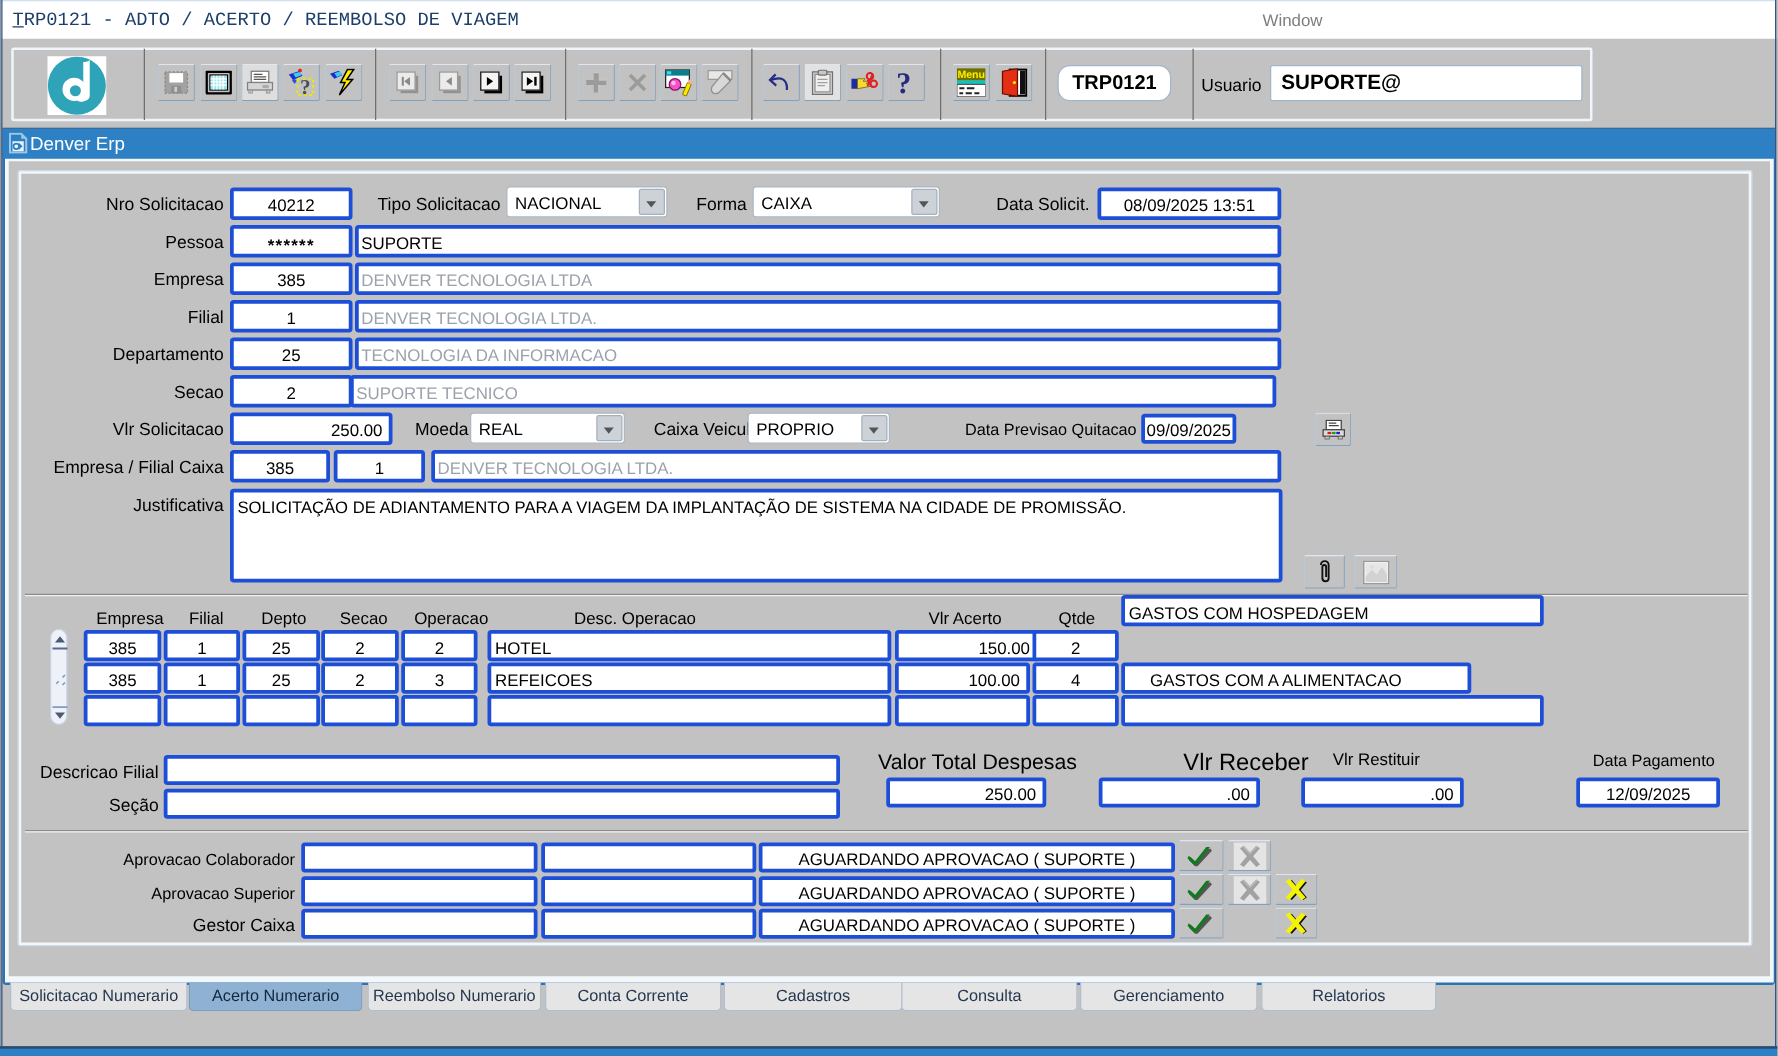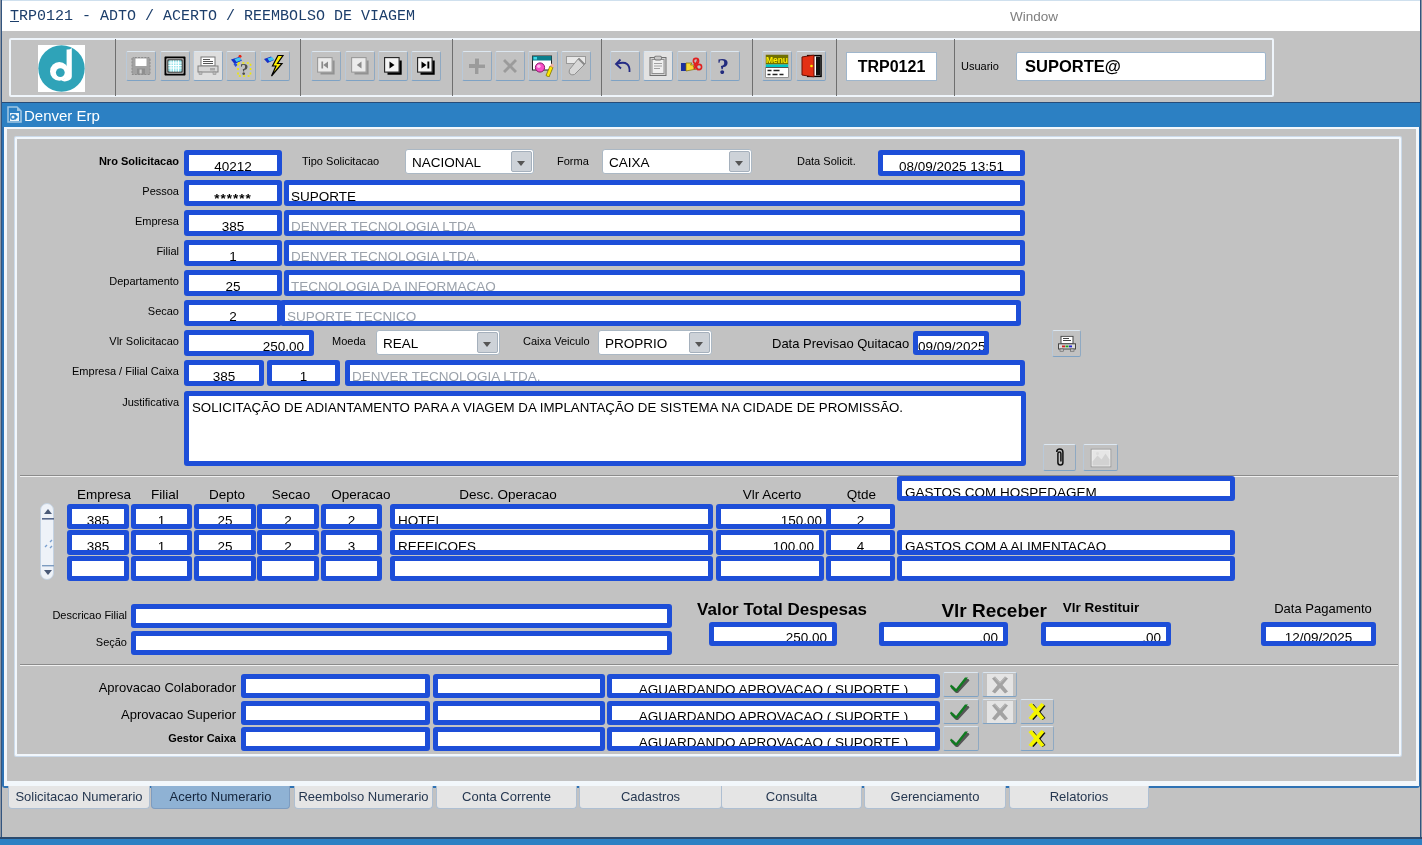--- a/index.html
+++ b/index.html
@@ -1,20 +1,20 @@
 <!DOCTYPE html>
 <html><head><meta charset="utf-8">
 <style>
 html,body{margin:0;padding:0}
 body{width:1422px;height:845px;position:relative;overflow:hidden;background:#c2c2c2;font-family:"Liberation Sans",sans-serif}
 .ab{position:absolute}
-.lab{position:absolute;font-size:11px;color:#000;white-space:nowrap}
+.lab{position:absolute;font-size:14px;color:#000;white-space:nowrap}
 .rt{text-align:right}
-.b{font-weight:bold}
-.f{position:absolute;background:#fff;border:5px solid #1d4ed8;border-radius:3px;font-size:13.5px;color:#000;white-space:nowrap;overflow:hidden;box-sizing:border-box}
+.b{font-weight:normal}
+.f{position:absolute;background:#fff;border:3px solid #1d4ed8;border-radius:3px;font-size:13.5px;color:#000;white-space:nowrap;overflow:hidden;box-sizing:border-box}
 .c{text-align:center}
 .r{text-align:right;padding-right:5px}
 .l{padding-left:2px}
 .dis{color:#9ba2ab}
 .tb{position:absolute;width:30px;height:30px;background:#c2c2c2;border:1px solid;border-color:#dce7f1 #8fa9c2 #7ea2c4 #b9c9d9;border-radius:2px;box-sizing:border-box}
 .tb svg{position:absolute;left:50%;top:50%;transform:translate(-50%,-50%)}
 .sep{position:absolute;top:39px;height:57px;width:1px;background:#6f6f6f}
 .groove{position:absolute;height:0;border-top:1px solid #8b8b8b;border-bottom:1px solid #f0f0f0}
 .tab{position:absolute;top:786px;height:23px;background:#e5e5e5;border:1px solid #aebfd2;border-top:none;border-radius:0 0 4px 4px;box-sizing:border-box;font-size:13px;line-height:21px;text-align:center;color:#253750;white-space:nowrap}
 .cmb{position:absolute;background:#fff;border:1px solid #abb8c4;border-radius:3px;font-size:13.5px;color:#000;box-sizing:border-box;white-space:nowrap}
@@ -191,21 +191,21 @@
   </div>
 <div class="tb" style="left:796px;top:51px">
     <svg width="22" height="23" viewBox="0 0 22 23">
       <path d="M7 1 h14 v21 h-14" fill="#fff" stroke="#000" stroke-width="1.6"></path>
       <rect x="16" y="2" width="4" height="19" fill="#111"></rect>
       <path d="M2 2.5 L14 0.5 V22.5 L2 20.5 Z" fill="#e33014" stroke="#6a0c00" stroke-width="1"></path>
       <circle cx="11.5" cy="11.5" r="1.3" fill="#ffe800"></circle>
     </svg>
   </div>
 
-<div class="ab" style="left:846px;top:52px;width:91px;height:29px;background:#fff;border:1px solid #9fb6cc;border-radius:0;box-sizing:border-box;font-size:16px;font-weight:bold;text-align:center;line-height:27px;color:#000">TRP0121</div>
+<div class="ab" style="left:846px;top:52px;width:91px;height:29px;background:#fff;border:1px solid #9fb6cc;border-radius:10px;box-sizing:border-box;font-size:16px;font-weight:bold;text-align:center;line-height:27px;color:#000">TRP0121</div>
 <div class="lab" style="left:961px;top:60px">Usuario</div>
 <div class="ab" style="left:1016px;top:52px;width:250px;height:29px;background:#fff;border:1px solid #9fb6cc;border-radius:2px;box-sizing:border-box;font-size:16.5px;font-weight:bold;line-height:27px;color:#000;padding-left:8px">SUPORTE@</div>
 
 <div class="ab" style="left:2px;top:102px;width:1418px;height:685px;background:#2e72b4;border-top:1px solid #274c78;border-radius:0 0 3px 3px"></div>
 <div class="ab" style="left:2px;top:103px;width:1418px;height:24px;background:#2c80c3"></div>
 <svg class="ab" style="left:7px;top:106px" width="17" height="17" viewBox="0 0 17 17">
     <path d="M1 1 h9 l4 4 v11 h-13 z" fill="none" stroke="#9fc6e4" stroke-width="1.6"></path>
     <path d="M10 1 l4 4 h-4 z" fill="#9fc6e4"></path>
     <rect x="3" y="7" width="9" height="8" fill="#fff" opacity="0.9"></rect>
     <path d="M8 8 l3 3 l-3 3 z" fill="#2c80c3"></path>
@@ -332,21 +332,21 @@
 <div class="f l" style="left:897px;top:476px;width:338px;height:25px;line-height:23px;padding-left:3px">GASTOS COM HOSPEDAGEM</div>
 
 <div class="f c" style="left:67px;top:530px;width:62px;height:25px;line-height:23px">385</div>
 <div class="f c" style="left:131px;top:530px;width:61px;height:25px;line-height:23px">1</div>
 <div class="f c" style="left:194px;top:530px;width:62px;height:25px;line-height:23px">25</div>
 <div class="f c" style="left:257px;top:530px;width:62px;height:25px;line-height:23px">2</div>
 <div class="f c" style="left:321px;top:530px;width:61px;height:25px;line-height:23px">3</div>
 <div class="f l" style="left:390px;top:530px;width:323px;height:25px;line-height:23px;padding-left:3px">REFEICOES</div>
 <div class="f r" style="left:716px;top:530px;width:108px;height:25px;line-height:23px">100.00</div>
 <div class="f c" style="left:826px;top:530px;width:69px;height:25px;line-height:23px">4</div>
-<div class="f l" style="left:897px;top:530px;width:338px;height:25px;line-height:23px;padding-left:3px">GASTOS COM A ALIMENTACAO</div>
+<div class="f l" style="left:897px;top:530px;width:280px;height:25px;line-height:23px;padding-left:20px">GASTOS COM A ALIMENTACAO</div>
 
 <div class="f" style="left:67px;top:556px;width:62px;height:25px"></div>
 <div class="f" style="left:131px;top:556px;width:61px;height:25px"></div>
 <div class="f" style="left:194px;top:556px;width:62px;height:25px"></div>
 <div class="f" style="left:257px;top:556px;width:62px;height:25px"></div>
 <div class="f" style="left:321px;top:556px;width:61px;height:25px"></div>
 <div class="f" style="left:390px;top:556px;width:323px;height:25px"></div>
 <div class="f" style="left:716px;top:556px;width:108px;height:25px"></div>
 <div class="f" style="left:826px;top:556px;width:69px;height:25px"></div>
 <div class="f" style="left:897px;top:556px;width:338px;height:25px"></div>

